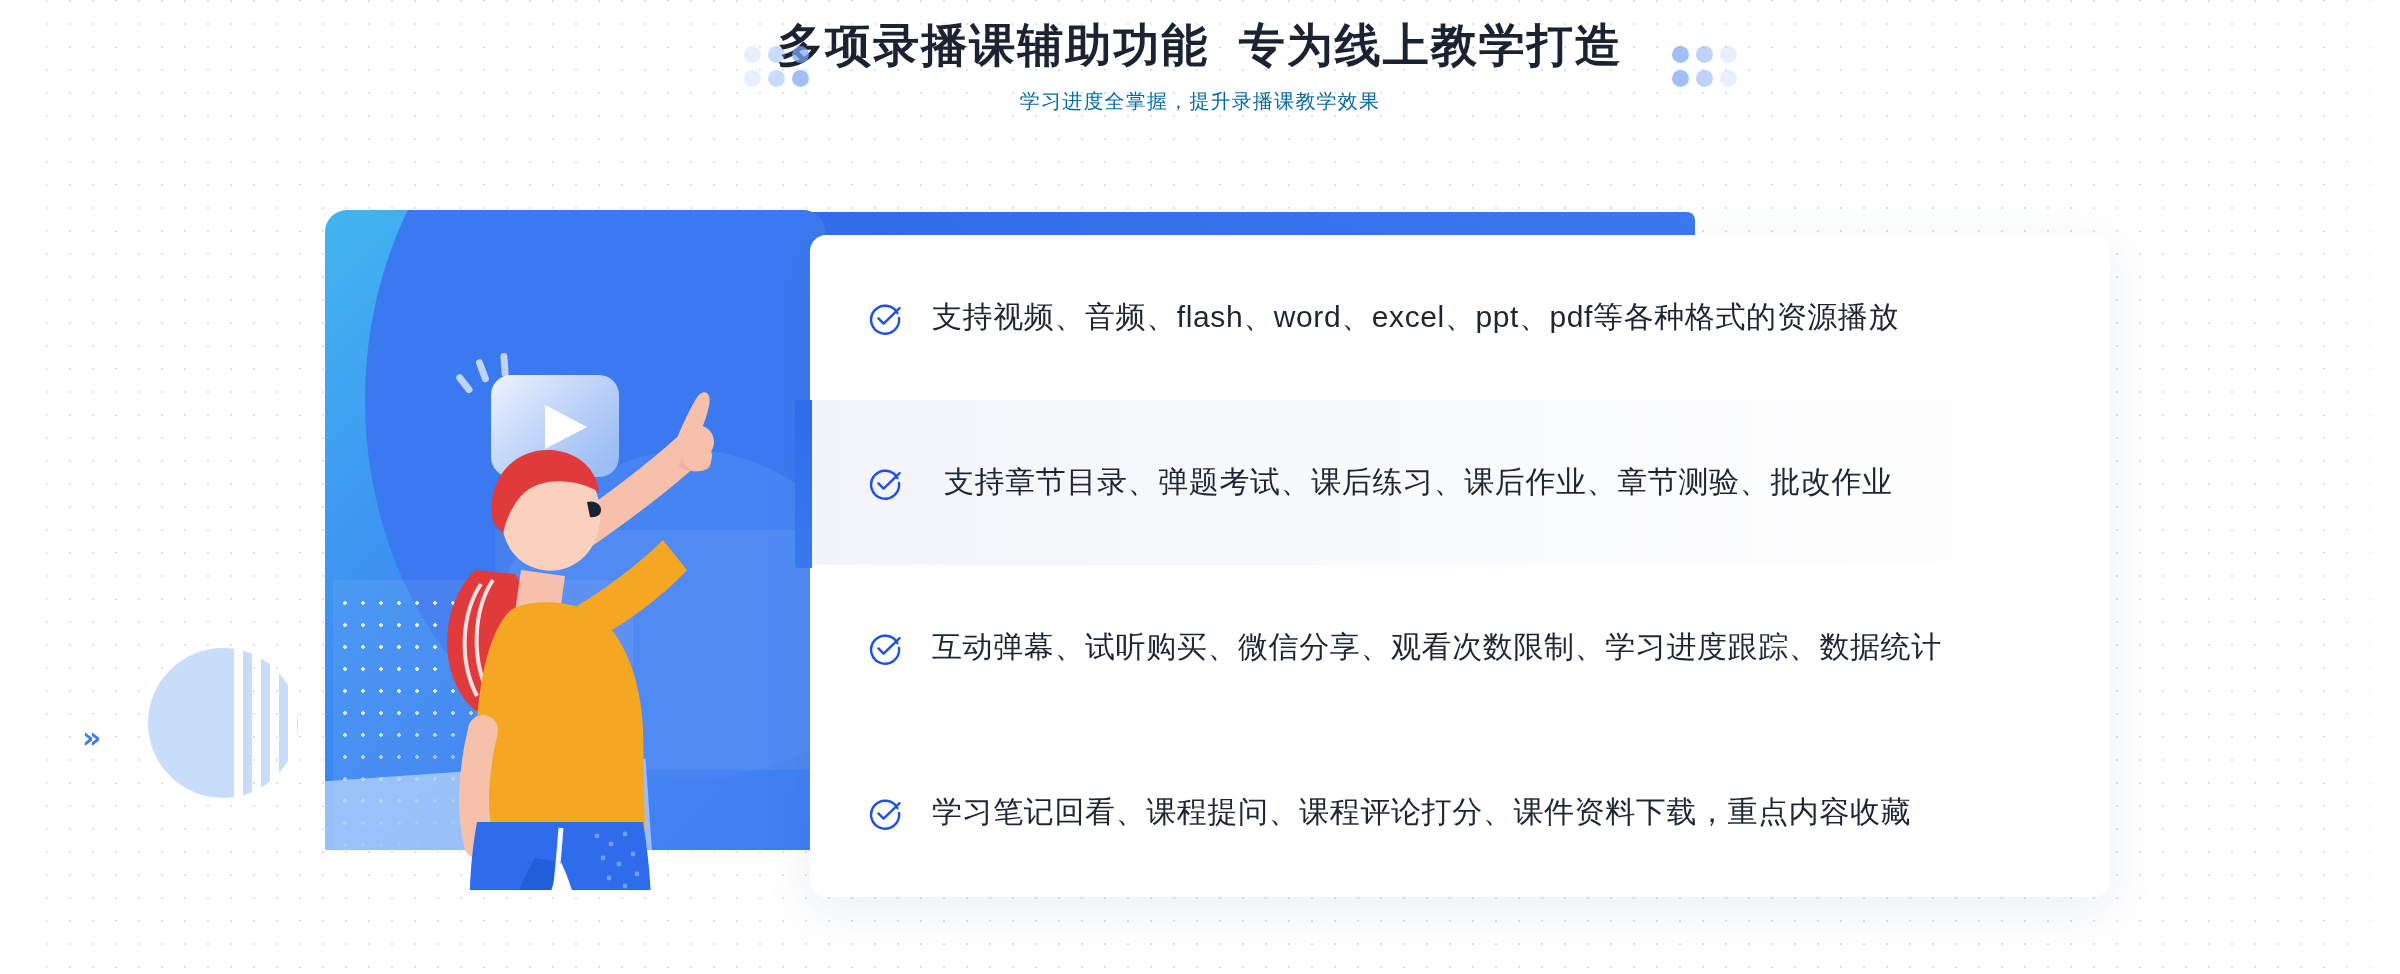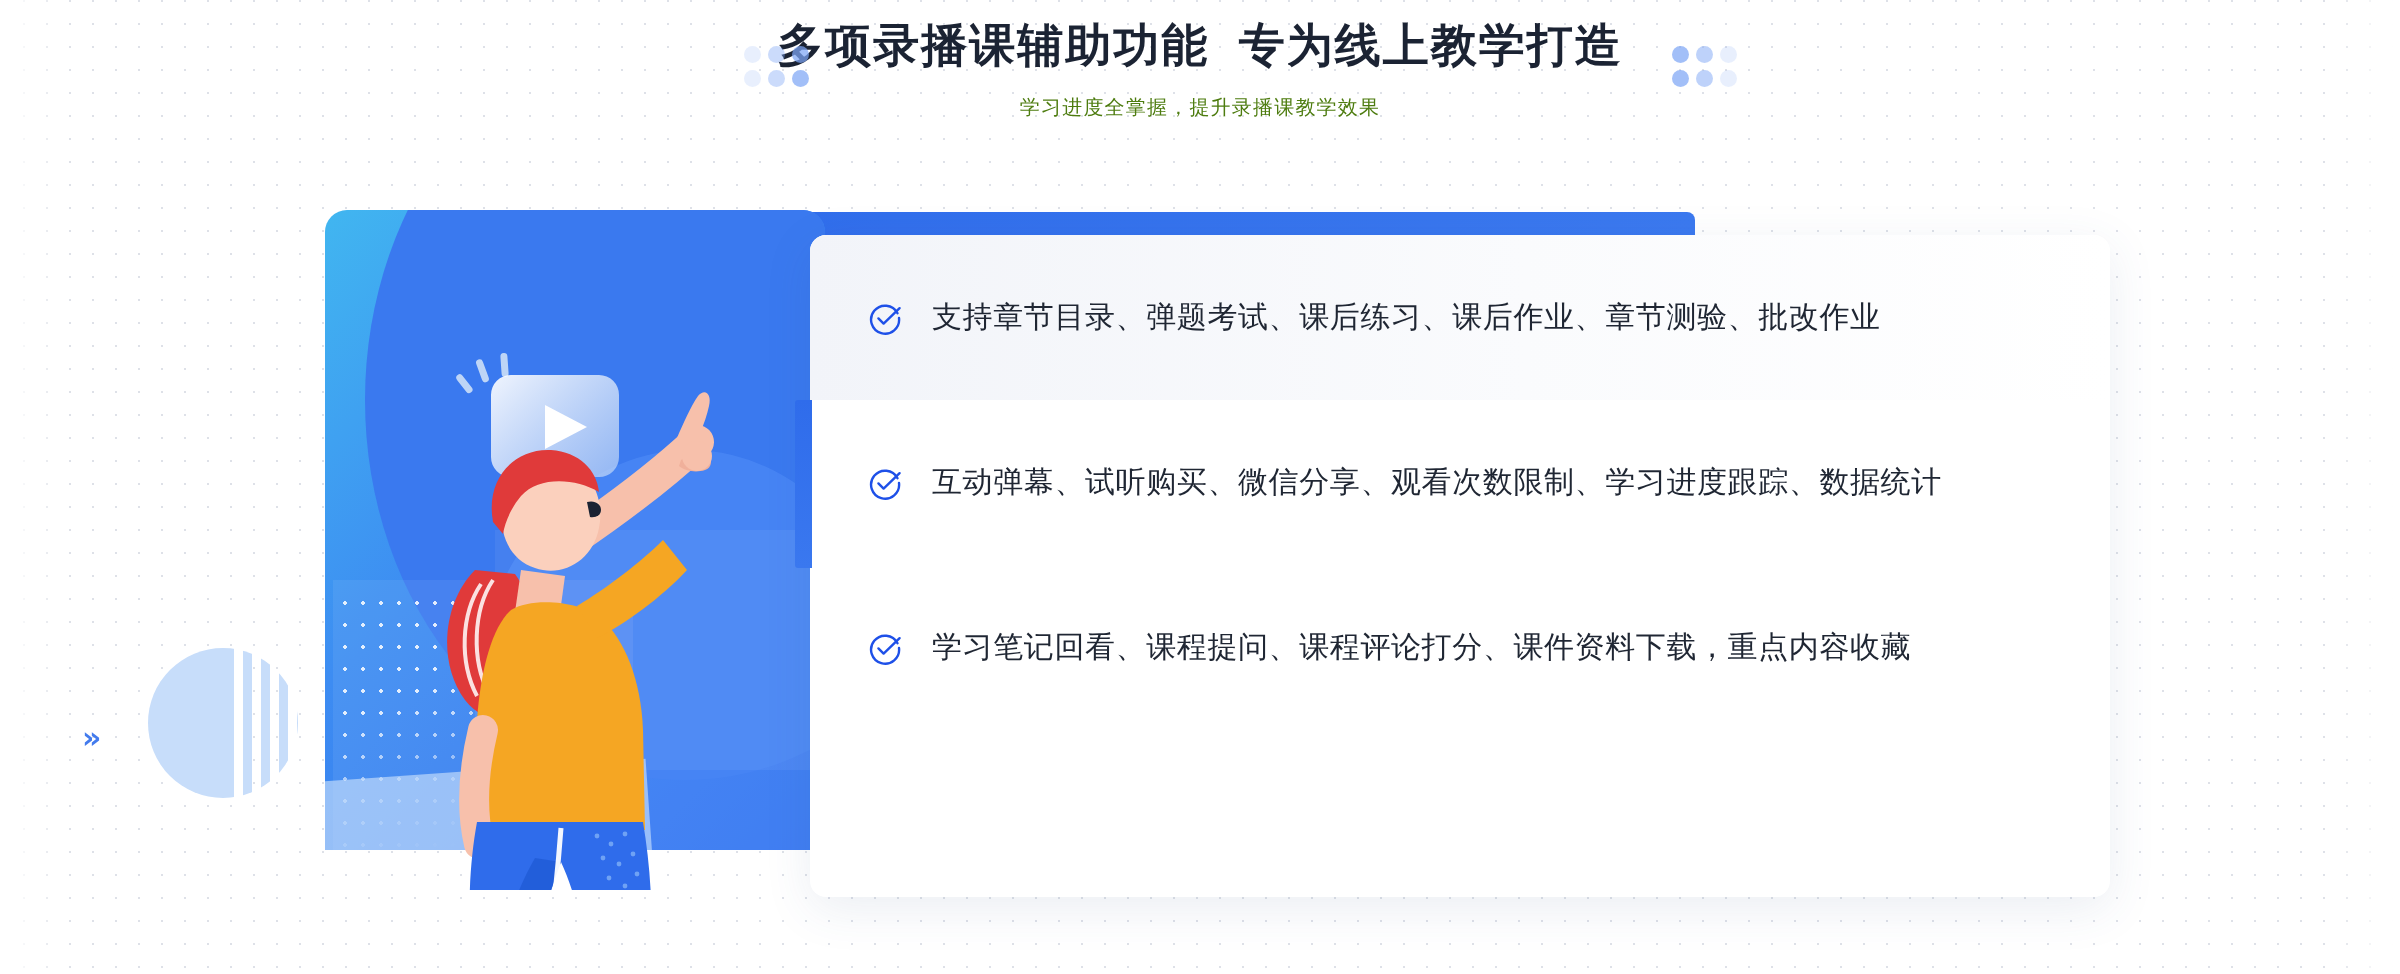--- a/index.html
+++ b/index.html
@@ -32,22 +32,22 @@
   .header{
     position:absolute; left:0; top:18px; width:100%;
     text-align:center; z-index:6;font-family:Liberation Mono, monospace;
   }
   .header h1{
     font-size:46px; font-weight:700; color:#1b2333;
     letter-spacing:2px; line-height:1.35;
     white-space:pre;
   }
   .header .sub{
-    margin-top:14px;
-    font-size:20px; color:#4d7c0f; letter-spacing:1.2px;
+    margin-top:8px;
+    font-size:20px; color:#0369a1; letter-spacing:1.2px;
   }
 
   
   .dot-cluster{
     position:absolute; top:46px;
     display:grid; grid-template-columns:repeat(3,20px);
     grid-template-rows:repeat(2,20px); gap:4px;
     z-index:6;
   }
   .dot-cluster.left{ left:744px; }
@@ -165,20 +165,21 @@
   }
   .rows{ position:relative; height:100%; }
   .row{
     position:relative;
     display:flex; align-items:center;
     height:165px;
     padding-left:58px;
   }
   .row.active{
     background:linear-gradient(to right,#f2f4f9 0%,#fafbfd 55%,#ffffff 100%);
+    gap:12px;
   }
   .row .ck{
     flex:0 0 auto; width:34px; height:34px; margin-right:30px;
   }
   .row .txt{
     font-size:30px; color:#1f2633; letter-spacing:.6px;
     white-space:nowrap;
   }
   
   .row-accent{
@@ -313,20 +314,27 @@
     <path d="M142 836 C 130 856, 122 872, 130 880 C 140 890, 180 888, 204 876 C 216 870, 214 856, 204 846 L 190 834 Z" fill="#1f2a54"></path>
     <path d="M268 856 C 258 876, 254 892, 266 900 C 282 910, 324 904, 344 890 C 356 882, 352 868, 340 858 L 320 848 Z" fill="#1f2a54"></path>
   </svg>
 </div>
 
 <div class="row-accent"></div>
 
 <div class="card">
   <div class="rows">
 
+    <div class="row">
+      <svg class="ck" viewBox="0 0 34 34">
+        <path d="M29.5 12.2 A14 14 0 1 0 31 17" fill="none" stroke="#1e50e8" stroke-width="2.4" stroke-linecap="round"></path>
+        <path d="M10.4 17.4 L15.6 22.6 L31.6 7.2" fill="none" stroke="#1e50e8" stroke-width="2.4" stroke-linecap="round" stroke-linejoin="round"></path>
+      </svg>
+      <div class="txt">支持视频、音频、flash、word、excel、ppt、pdf等各种格式的资源播放</div>
+    </div>
 
     <div class="row active">
       <svg class="ck" viewBox="0 0 34 34">
         <path d="M29.5 12.2 A14 14 0 1 0 31 17" fill="none" stroke="#1e50e8" stroke-width="2.4" stroke-linecap="round"></path>
         <path d="M10.4 17.4 L15.6 22.6 L31.6 7.2" fill="none" stroke="#1e50e8" stroke-width="2.4" stroke-linecap="round" stroke-linejoin="round"></path>
       </svg>
       <div class="txt">支持章节目录、弹题考试、课后练习、课后作业、章节测验、批改作业</div>
     </div>
 
     <div class="row">

